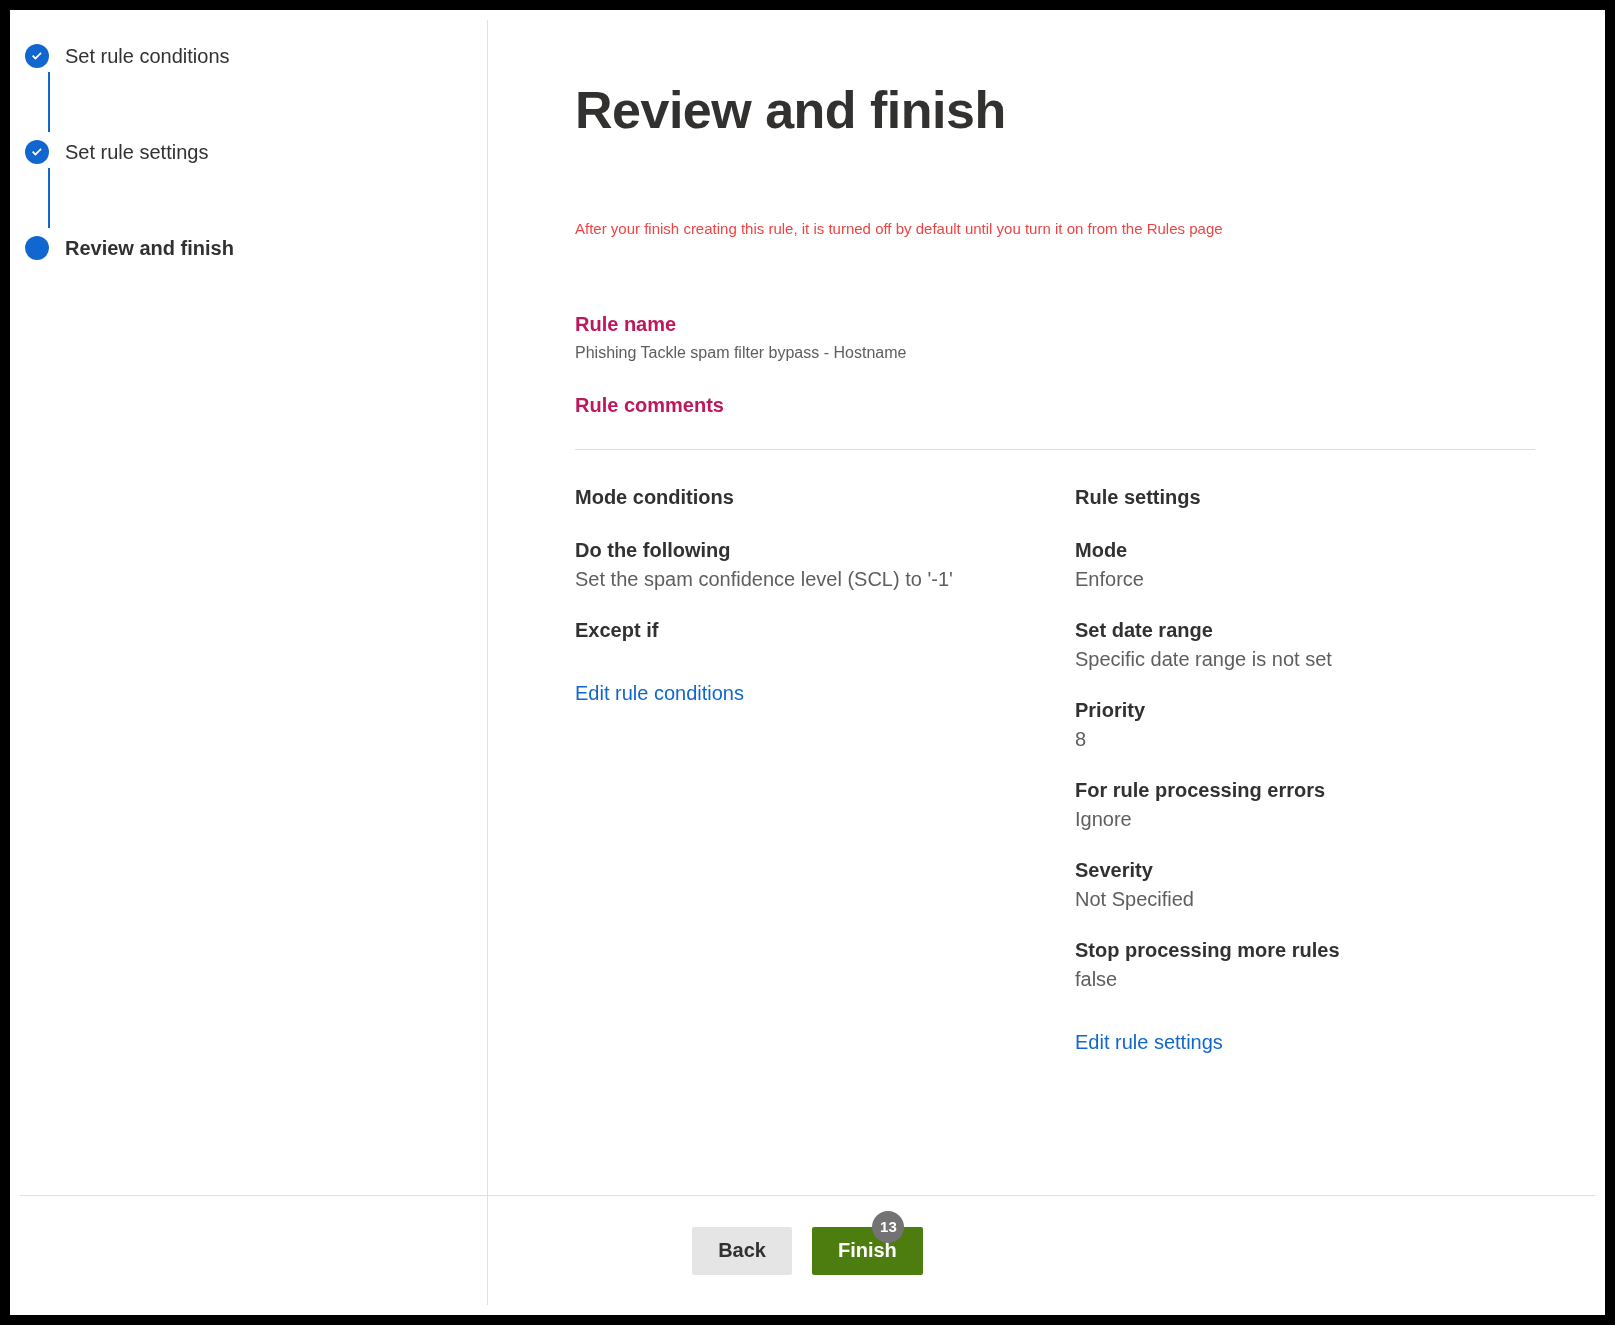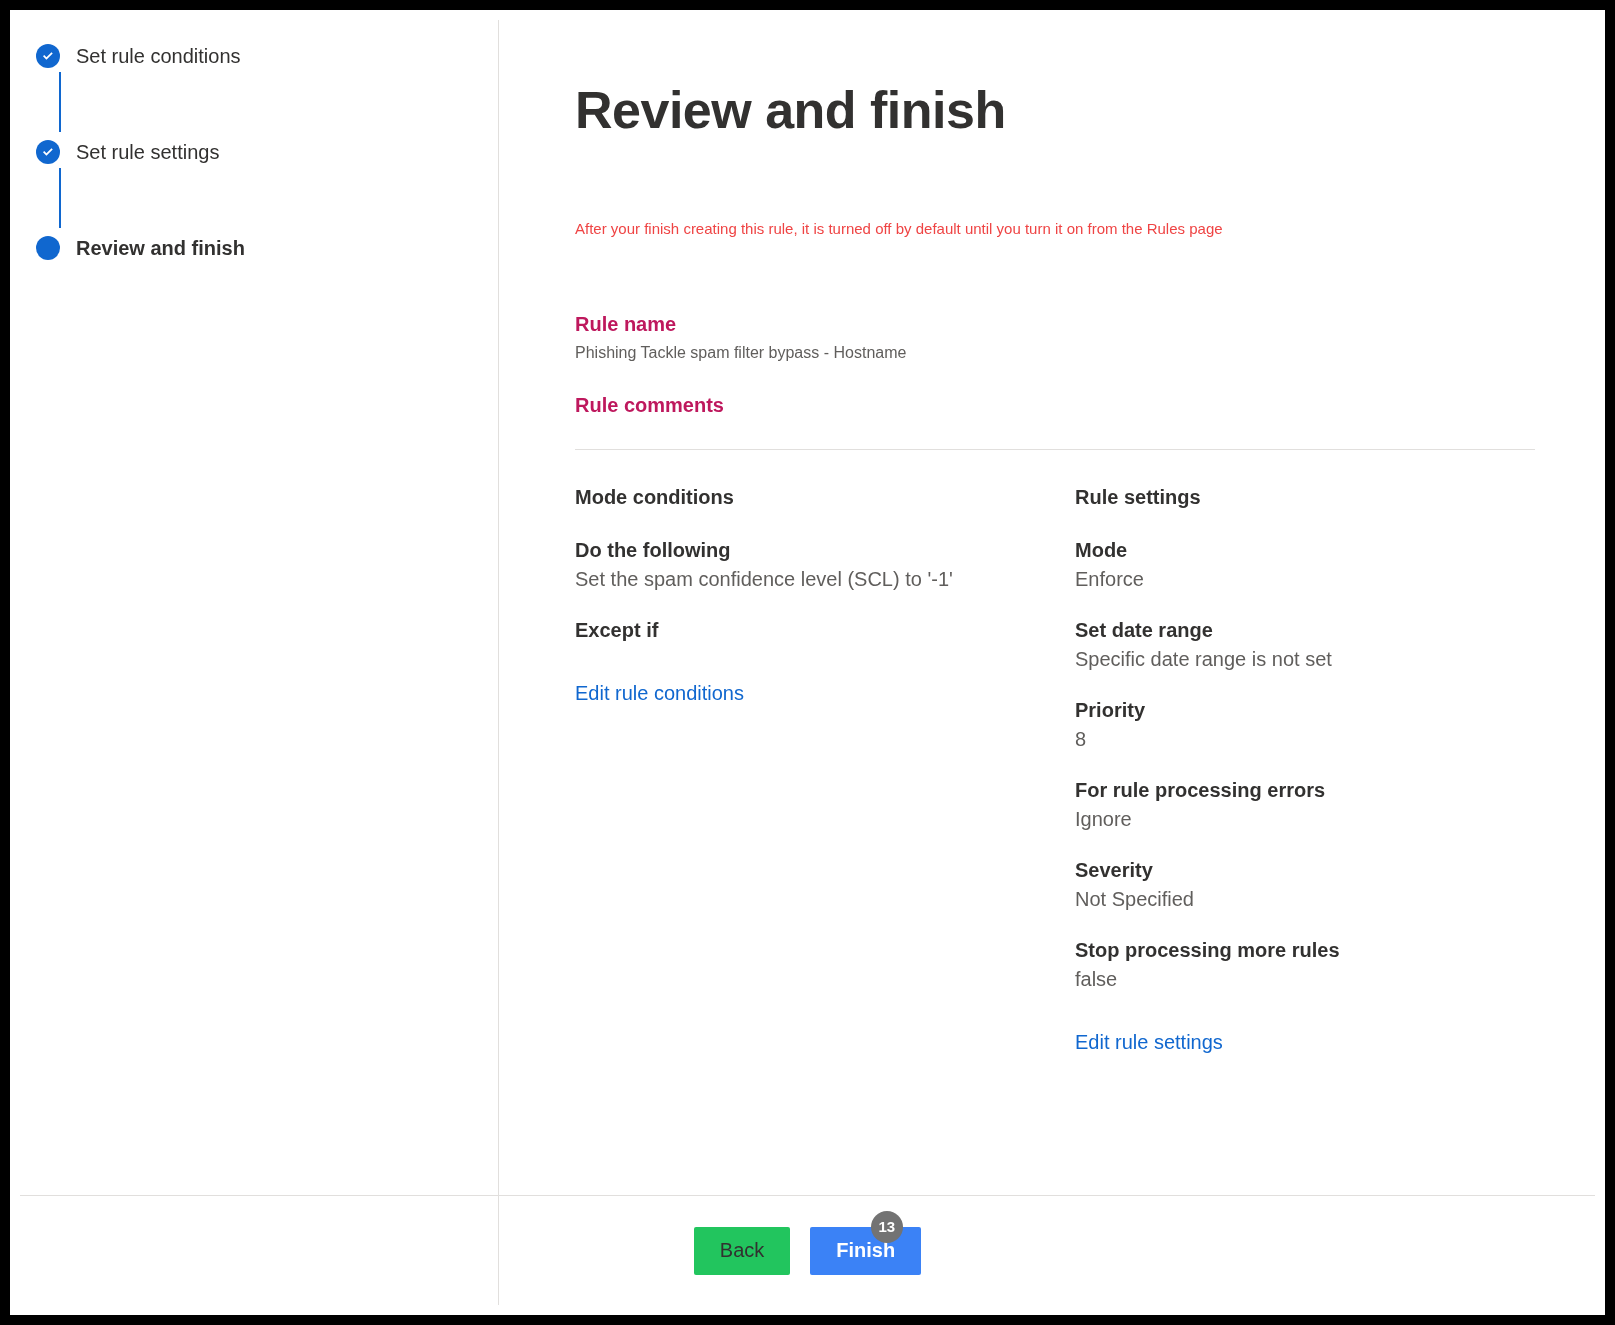--- a/index.html
+++ b/index.html
@@ -3,21 +3,21 @@
   <meta charset="utf-8">
   <style>
     * { box-sizing: border-box; margin: 0; padding: 0; }
     html, body {
       width: 1615px; height: 1325px;
       font-family: "Segoe UI", -apple-system, BlinkMacSystemFont, sans-serif;
       background: #fff;
       color: #323130;
     }
     .outer-border { width:1615px; height:1325px; border:10px solid #000; position:relative; }
-    .sidebar { position:absolute; top:10px; left:14px; width:475px; bottom:10px; border-right:1px solid #e1dfdd; padding:18px 24px 24px 12px; }
+    .sidebar { position:absolute; top:10px; left:3px; width:475px; bottom:10px; border-right:1px solid #e1dfdd; padding:18px 24px 24px 12px; }
     .steps { position:relative; }
     .step { display:flex; align-items:center; position:relative; padding:6px 0 6px 0; }
     .step-bullet { width:24px; height:24px; border-radius:50%; display:flex; align-items:center; justify-content:center; margin-right:16px; position:relative; z-index:2; }
     .step-bullet.done { background:#1067cf; }
     .step-bullet.current { background:#1067cf; }
     .step-bullet svg { width:14px; height:14px; fill:#fff; }
     .step-label { font-size:20px; color:#323130; }
     .step-label.current { font-weight:bold; }
     .connector { position:absolute; left:23px; top:34px; width:2px; height:60px; background:#1067cf; z-index:1; }
     .step + .step { margin-top:60px; }
@@ -32,22 +32,22 @@
     .cols { display:flex; gap:40px; }
     .col { flex:1; min-width:0; }
     .section-heading { font-size:20px; font-weight:700; margin-bottom:30px; }
     .cond-block { margin-bottom:28px; }
     .cond-title { font-size:20px; font-weight:700; margin-bottom:6px; }
     .cond-val { font-size:20px; color:#605e5c; }
     .link { font-size:20px; color:#1067cf; cursor:pointer; display:inline-block; margin-top:12px; }
 
     .footer { position:absolute; left:10px; right:10px; bottom:10px; height:110px; border-top:1px solid #e1dfdd; display:flex; align-items:center; justify-content:center; gap:20px; }
     .btn { font-size:20px; height:48px; padding:0 26px; border:none; cursor:pointer; border-radius:2px; }
-    .btn-secondary { background:#22c55e; color:#323130; }
-    .btn-primary { background:#3b82f6; color:#fff; font-weight:600; }
+    .btn-secondary { background:#e5e5e5; color:#323130;font-weight:bold; }
+    .btn-primary { background:#4d7c0f; color:#fff; font-weight:600; }
     .badge { position:absolute; top:-16px; left:50%; transform:translateX(5px); width:32px; height:32px; border-radius:50%; background:#737373; color:#fff; display:flex; align-items:center; justify-content:center; font-size:15px; font-weight:700; }
     .finish-wrap { position:relative; display:inline-block; }
   </style>
 </head>
 <body>
 
 <div class="outer-border">
   <aside class="sidebar">
     <div class="steps">
       <div class="step">

